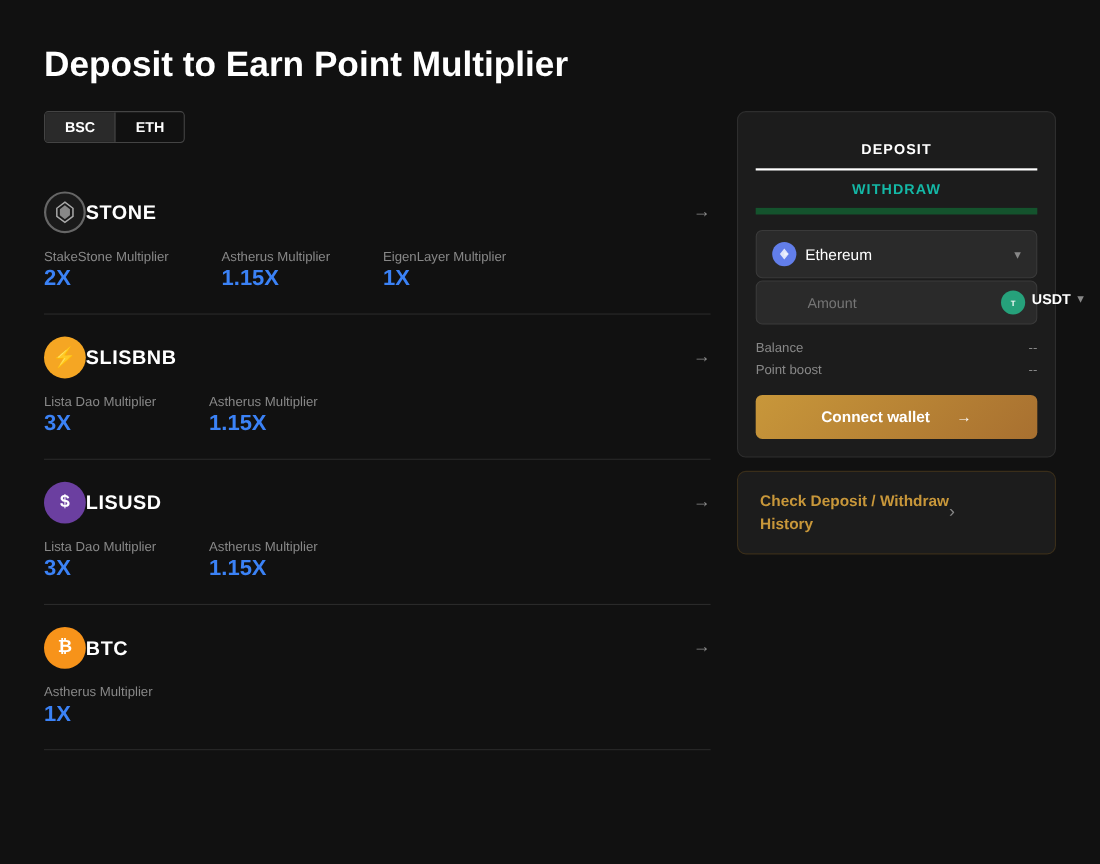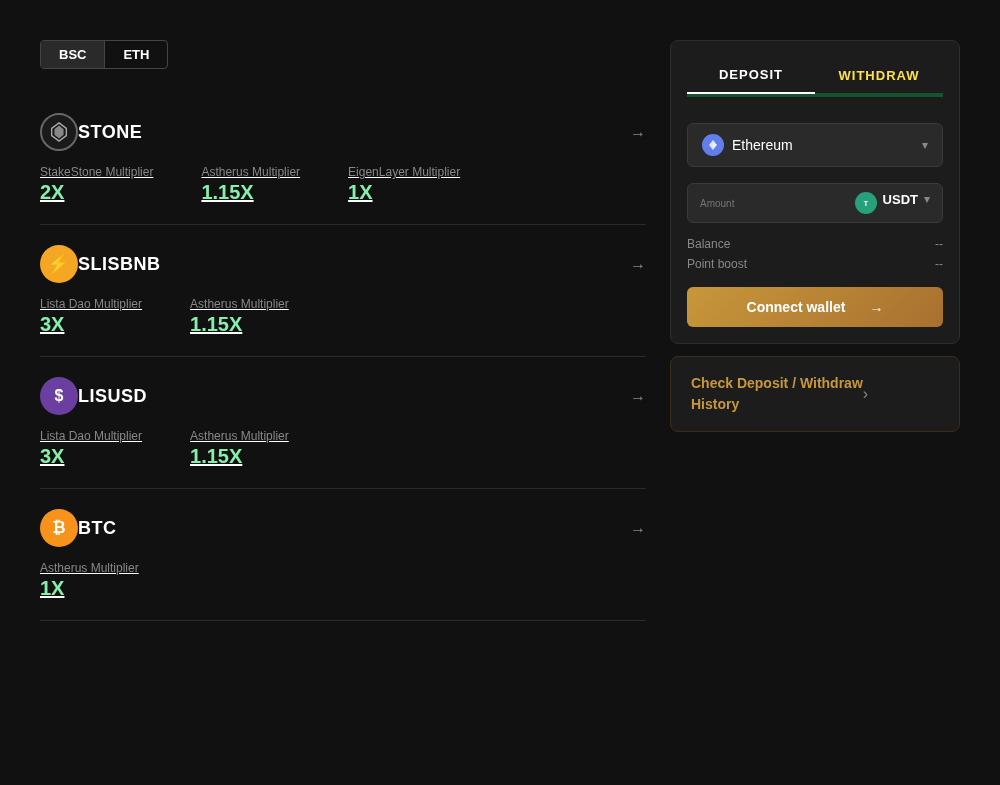--- a/index.html
+++ b/index.html
@@ -131,84 +131,84 @@
 
     .token-multipliers {
       display: flex;
       gap: 48px;
     }
 
     .multiplier-group {
       display: flex;
       flex-direction: column;
       gap: 2px;
-      text-decoration: underline;
     }
 
     .multiplier-label {
       font-size: 12px;
       color: #888;
     }
 
     .multiplier-value {
       font-size: 20px;
       font-weight: 700;
-      color: #86efac;
+      color: #3b82f6;
     }
 
     
     .right-panel {
       width: 290px;
       display: flex;
       flex-direction: column;
       gap: 12px;
     }
 
     .deposit-withdraw-card {
       background: #1c1c1c;
       border-radius: 8px;
       padding: 16px;
       border: 1px solid #2e2e2e;
     }
 
     .tab-row {
       display: flex;
-      border-bottom: 4px solid #14532d;
-      margin-bottom: 26px;
+      border-bottom: 6px solid #14532d;
+      margin-bottom: 14px;
+      flex-direction: column;
     }
 
     .action-tab {
       flex: 1;
       padding: 10px;
       text-align: center;
       font-size: 13px;
       font-weight: 700;
       letter-spacing: 1px;
       cursor: pointer;
       background: transparent;
       border: none;
-      color: #fde047;
+      color: #14b8a6;
       outline: none;
     }
 
     .action-tab.active {
       color: #fff;
       border-bottom: 2px solid #fff;
       margin-bottom: -1px;
     }
 
     .dropdown-select {
       display: flex;
       align-items: center;
       justify-content: space-between;
       background: #2a2a2a;
       border: 1px solid #3a3a3a;
       border-radius: 6px;
       padding: 10px 14px;
-      margin-bottom: 16px;
+      margin-bottom: 2px;
       cursor: pointer;
     }
 
     .dropdown-select-inner {
       display: flex;
       align-items: center;
       gap: 8px;
     }
 
     .eth-icon {
@@ -241,22 +241,23 @@
       border-radius: 6px;
       padding: 8px 12px;
       margin-bottom: 14px;
     }
 
     .amount-input {
       flex: 1;
       background: transparent;
       border: none;
       color: #f9a8d4;
-      font-size: 10px;
+      font-size: 13px;
       outline: none;
+      margin-left: 34px;
     }
 
     .token-select {
       display: flex;
       align-items: flex-start;
       gap: 6px;
       cursor: pointer;
     }
 
     .usdt-icon {
@@ -337,20 +338,21 @@
     
     .stone-svg {
       width: 22px;
       height: 22px;
     }
   </style>
 </head>
 <body>
 
 <div class="page-container">
+  <h1 class="page-title">Deposit to Earn Point Multiplier</h1>
 
   <div class="main-content">
 
     <div class="left-panel">
 
       <div class="chain-tabs">
         <button class="chain-tab active">BSC</button>
         <button class="chain-tab">ETH</button>
       </div>
 

